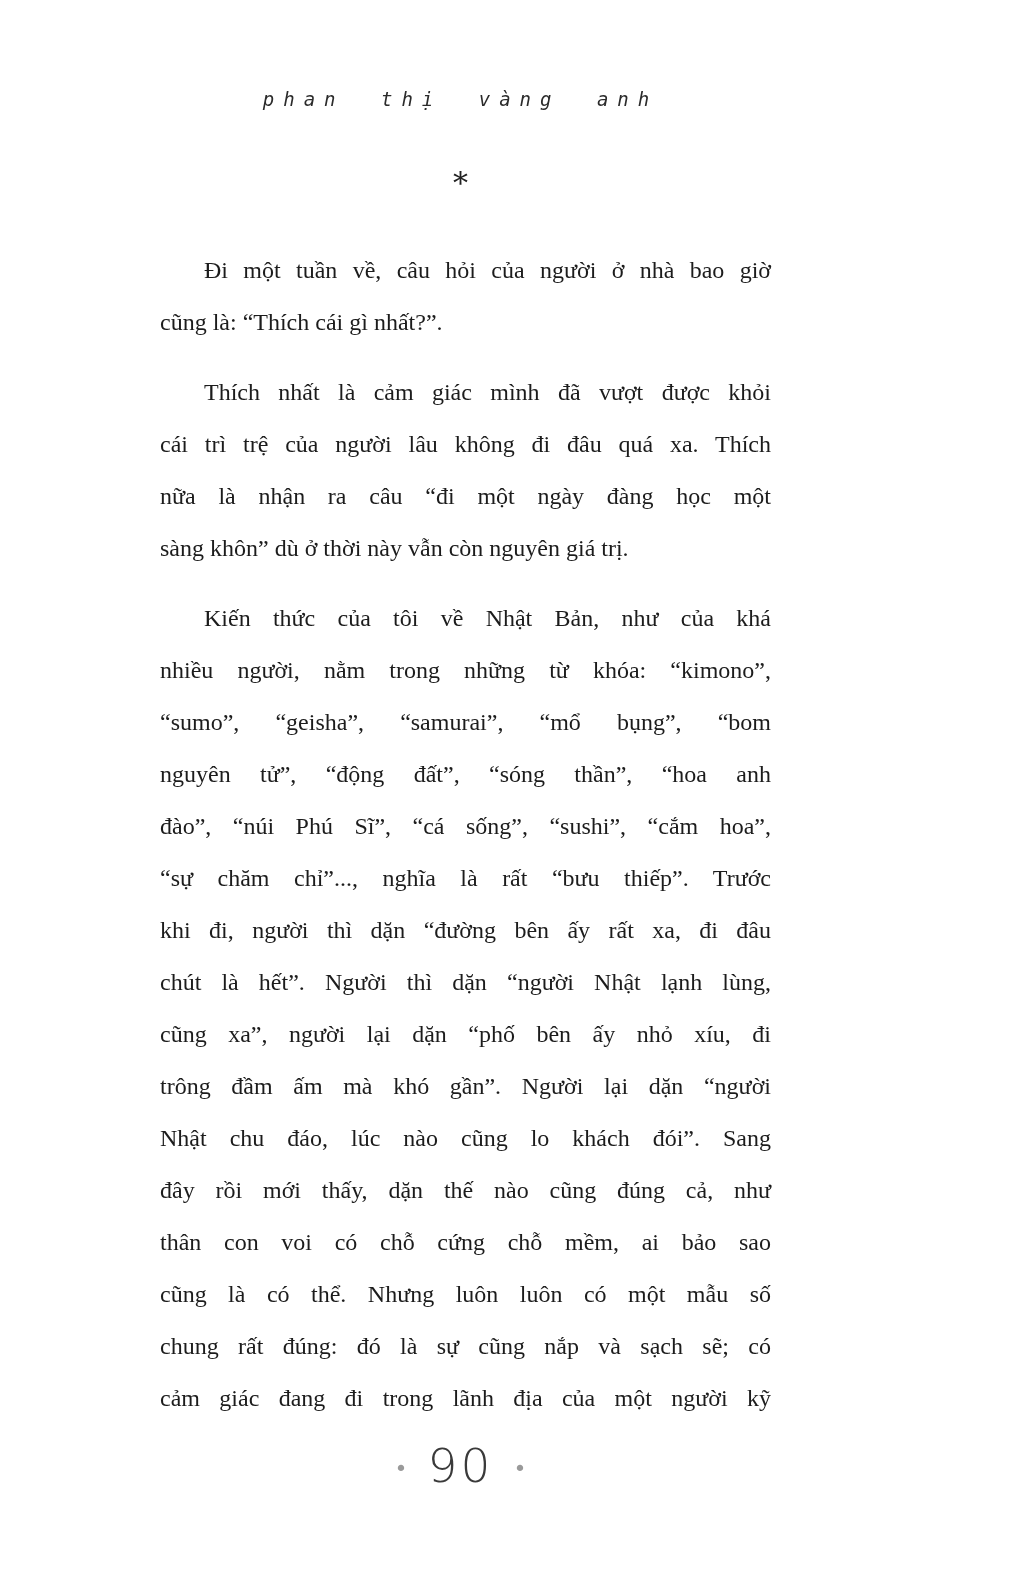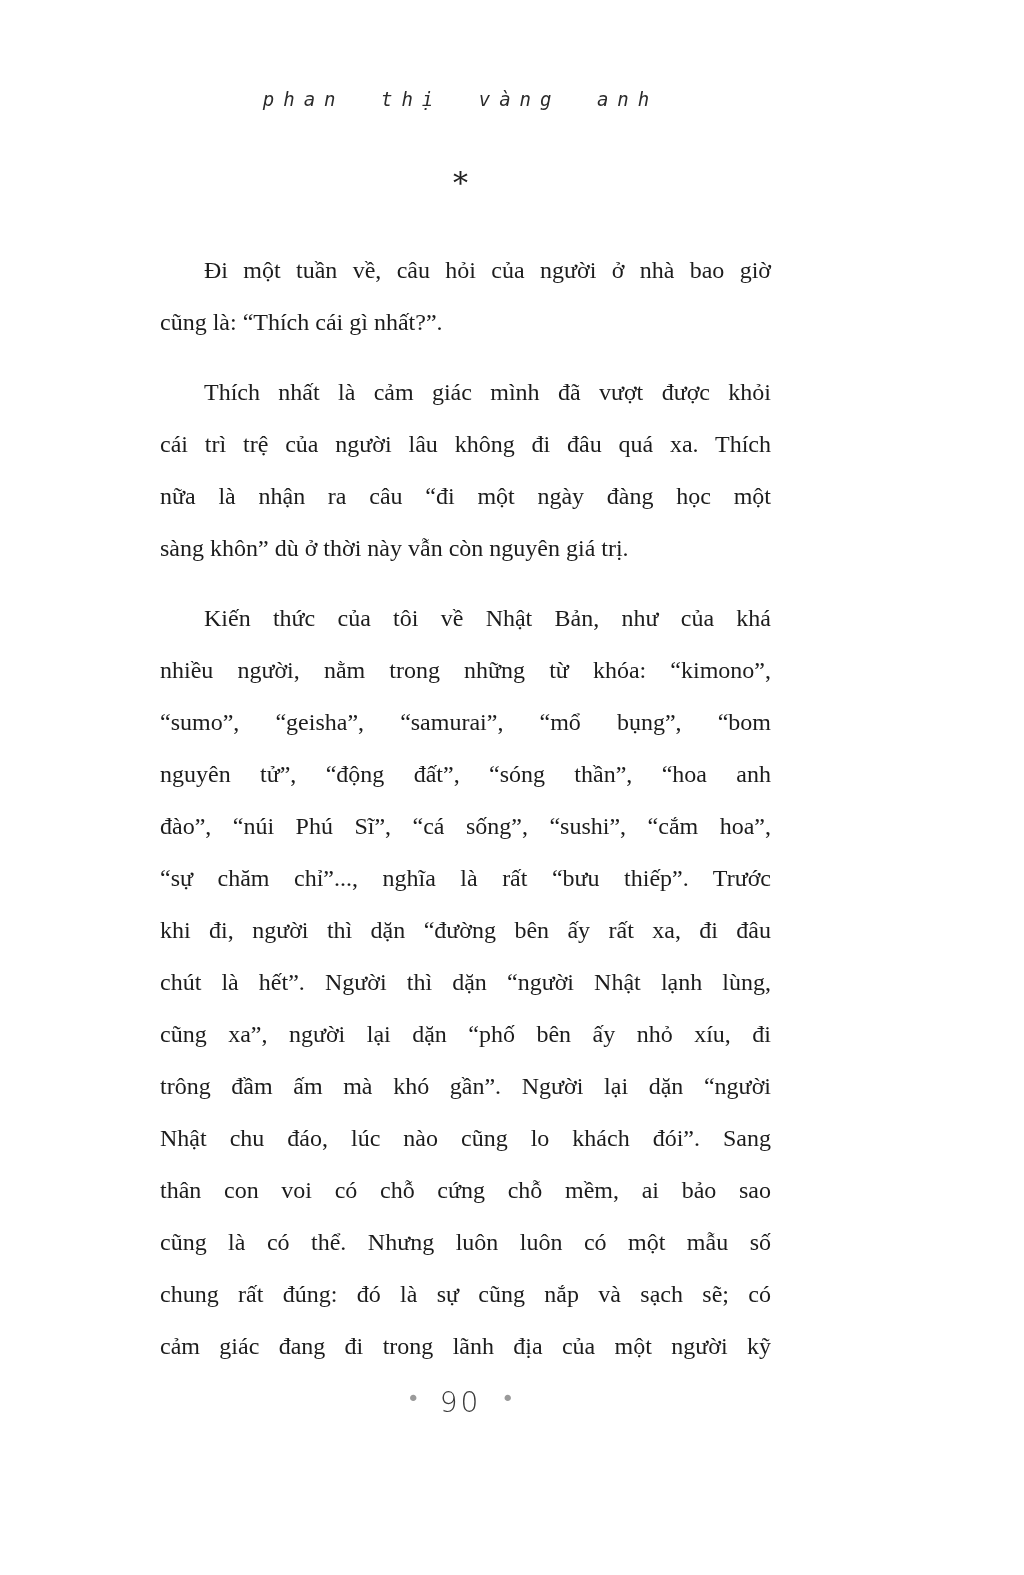--- a/index.html
+++ b/index.html
@@ -58,21 +58,21 @@
     vertical-align: 6px;
     font-size: 22px;
     color: #9a9a9a;
     font-family: "DejaVu Sans", sans-serif;
   }
   .footer .page-number {
     display: inline-block;
     margin: 0 16px;
     font-family: "DejaVu Sans", sans-serif;
     font-weight: 300;
-    font-size: 28px;
+    font-size: 47px;
     letter-spacing: 3px;
     color: #3a3a3a;
   }
 </style>
 </head>
 <body>
 
 <div class="page">
 
   <div class="author-header">phan thị vàng anh</div>
@@ -98,20 +98,21 @@
       <div class="line">nhiều người, nằm trong những từ khóa: “kimono”,</div>
       <div class="line">“sumo”, “geisha”, “samurai”, “mổ bụng”, “bom</div>
       <div class="line">nguyên tử”, “động đất”, “sóng thần”, “hoa anh</div>
       <div class="line">đào”, “núi Phú Sĩ”, “cá sống”, “sushi”, “cắm hoa”,</div>
       <div class="line">“sự chăm chỉ”..., nghĩa là rất “bưu thiếp”. Trước</div>
       <div class="line">khi đi, người thì dặn “đường bên ấy rất xa, đi đâu</div>
       <div class="line">chút là hết”. Người thì dặn “người Nhật lạnh lùng,</div>
       <div class="line">cũng xa”, người lại dặn “phố bên ấy nhỏ xíu, đi</div>
       <div class="line">trông đầm ấm mà khó gần”. Người lại dặn “người</div>
       <div class="line">Nhật chu đáo, lúc nào cũng lo khách đói”. Sang</div>
+      <div class="line">đây rồi mới thấy, dặn thế nào cũng đúng cả, như</div>
       <div class="line">thân con voi có chỗ cứng chỗ mềm, ai bảo sao</div>
       <div class="line">cũng là có thể. Nhưng luôn luôn có một mẫu số</div>
       <div class="line">chung rất đúng: đó là sự cũng nắp và sạch sẽ; có</div>
       <div class="line">cảm giác đang đi trong lãnh địa của một người kỹ</div>
     </div>
 
   </div>
 
   <div class="footer">
     <span class="bullet">•</span>

